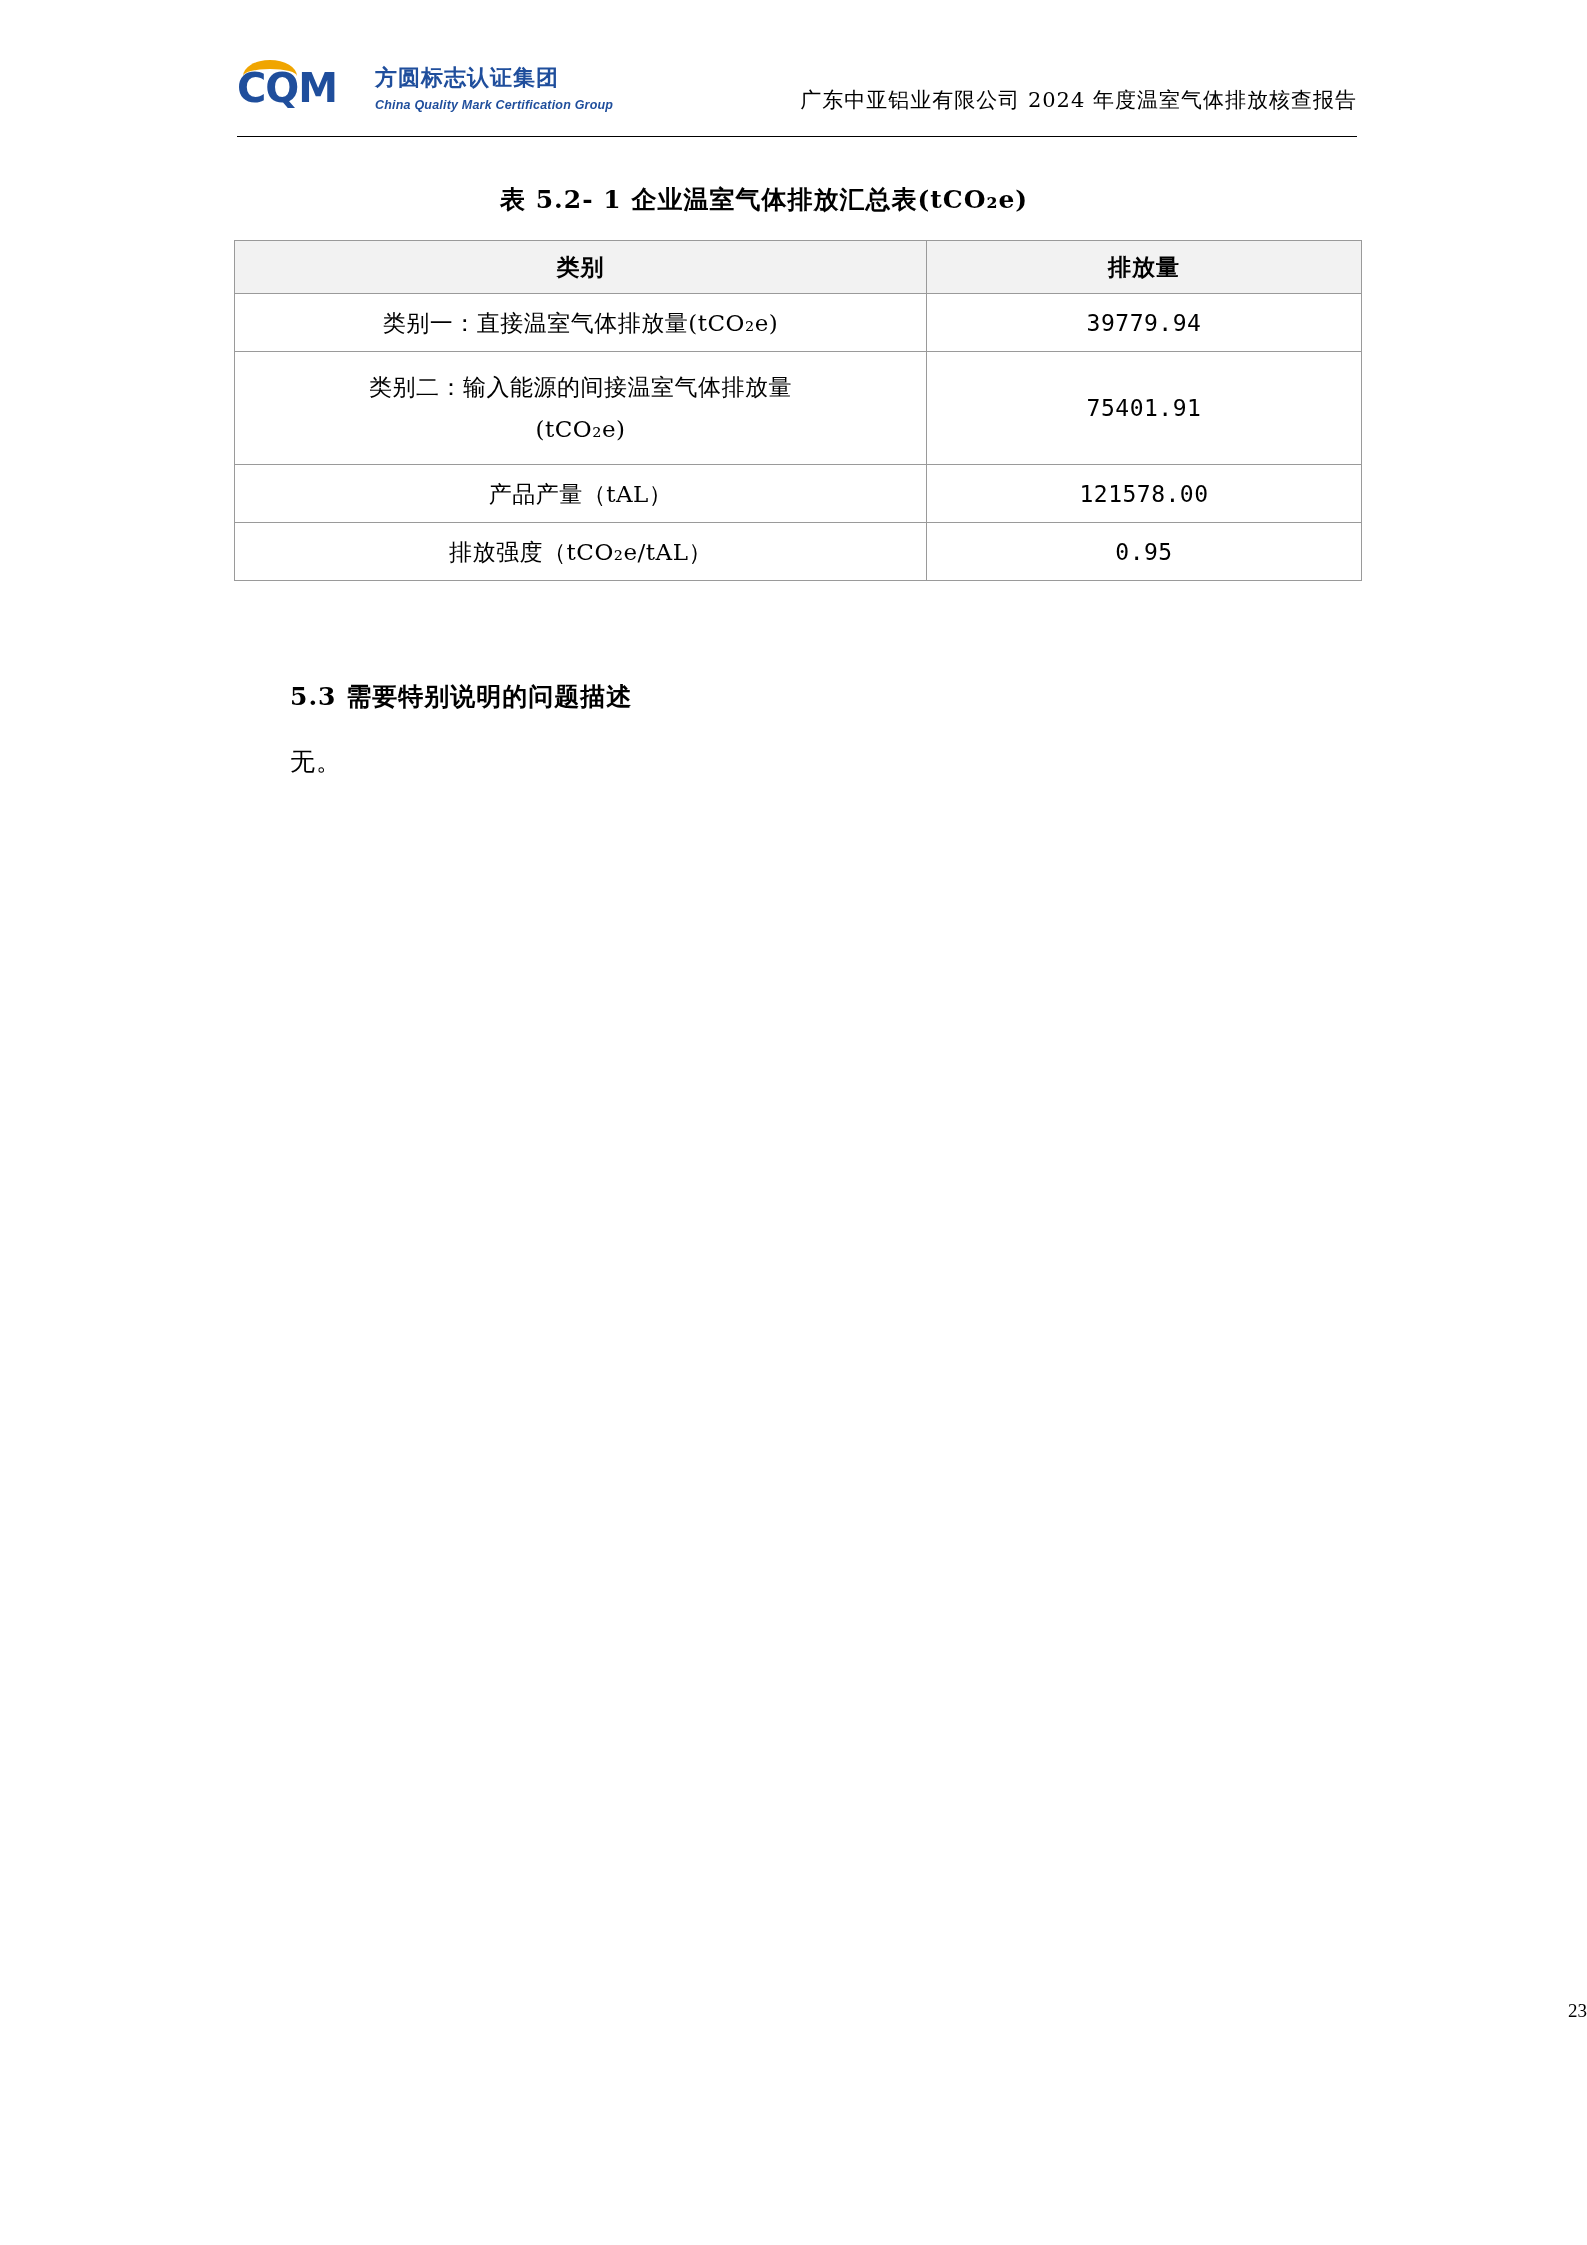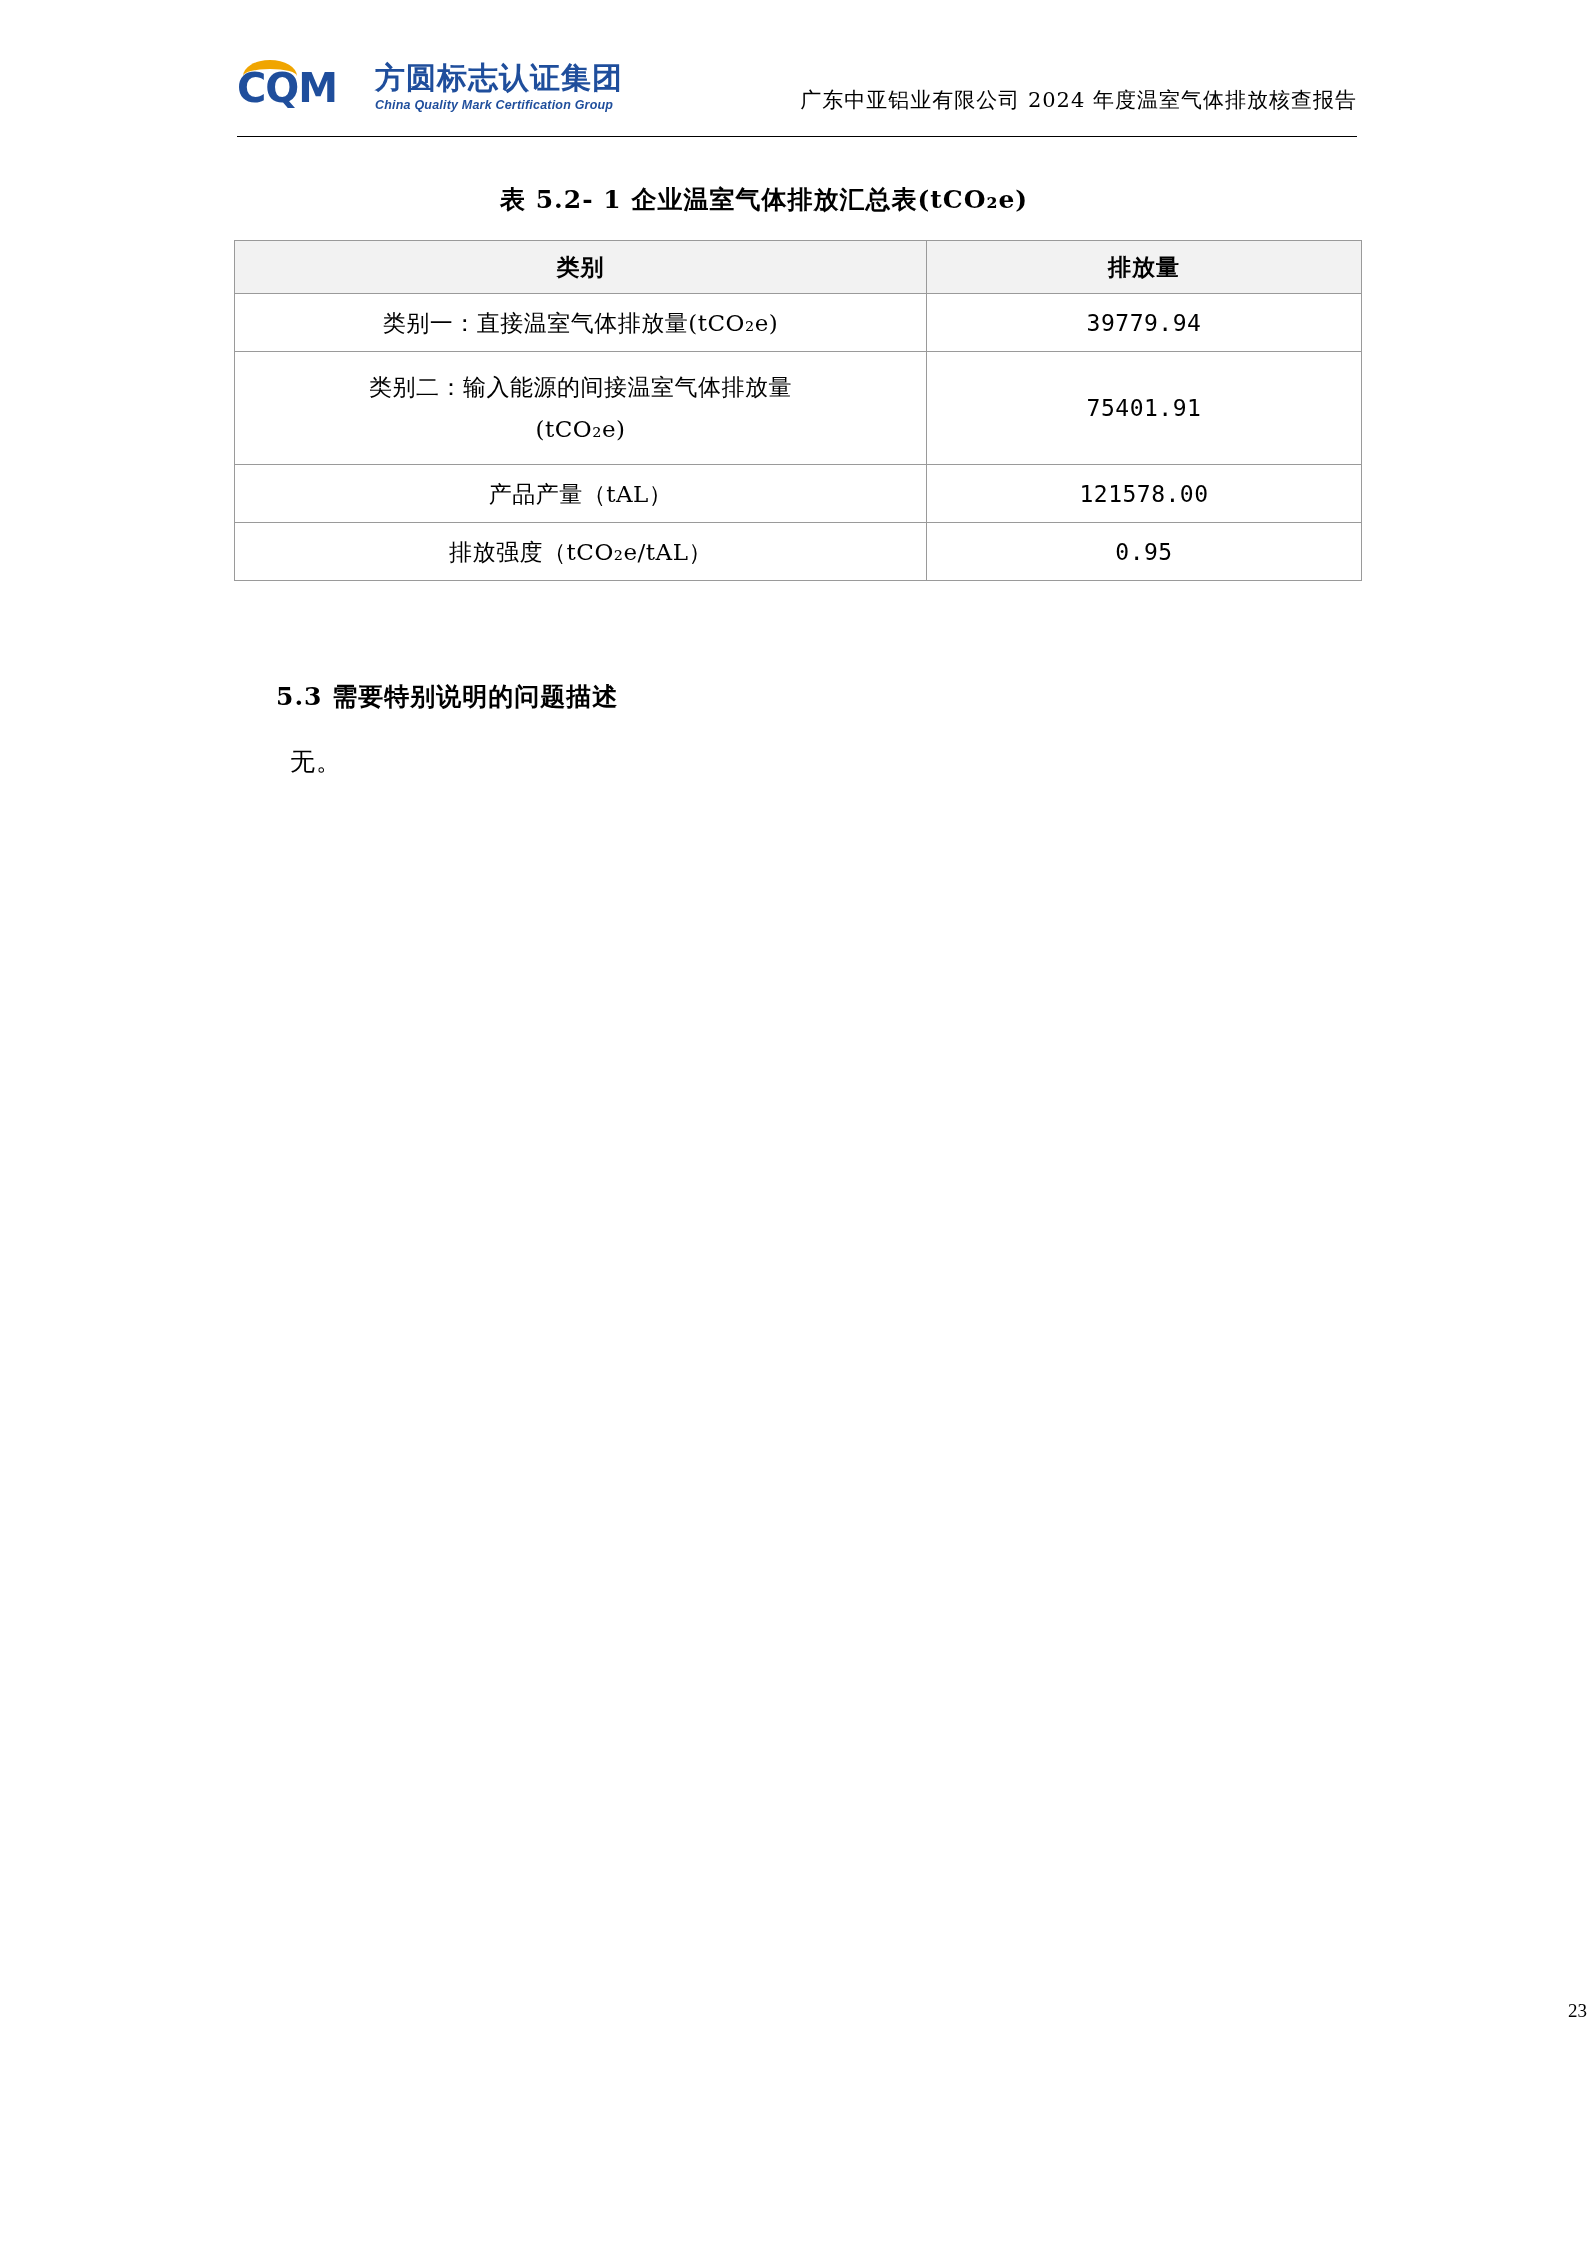--- a/index.html
+++ b/index.html
@@ -63,21 +63,21 @@
     height: 22px;
     border-top: 9px solid #f0a500;
     border-radius: 40px 40px 0 0 / 24px 24px 0 0;
   }
   .logo-text {
     margin-left: 10px;
   }
   .logo-cn {
     font-family: Liberation Sans, sans-serif;
     font-weight: bold;
-    font-size: 30px;
+    font-size: 22px;
     color: #1f4e9c;
     letter-spacing: 1px;
     line-height: 34px;
   }
   .logo-en {
     font-family: "Liberation Sans", sans-serif;
     font-weight: bold;
     font-style: italic;
     font-size: 12.5px;
     color: #1f4e9c;
@@ -155,21 +155,21 @@
     font-family: "DejaVu Sans Mono", monospace;
     font-size: 23px;
     letter-spacing: 0.5px;
   }
   .row-h1 { height: 58px; }
   .row-h2 { height: 104px; }
 
   
   .section-heading {
     position: absolute;
-    left: 276px;
+    left: 290px;
     top: 680px;
     font-family: "DejaVu Serif", serif;
     font-weight: bold;
     font-size: 25px;
     letter-spacing: 1px;
   }
   .section-body {
     position: absolute;
     left: 290px;
     top: 745px;

